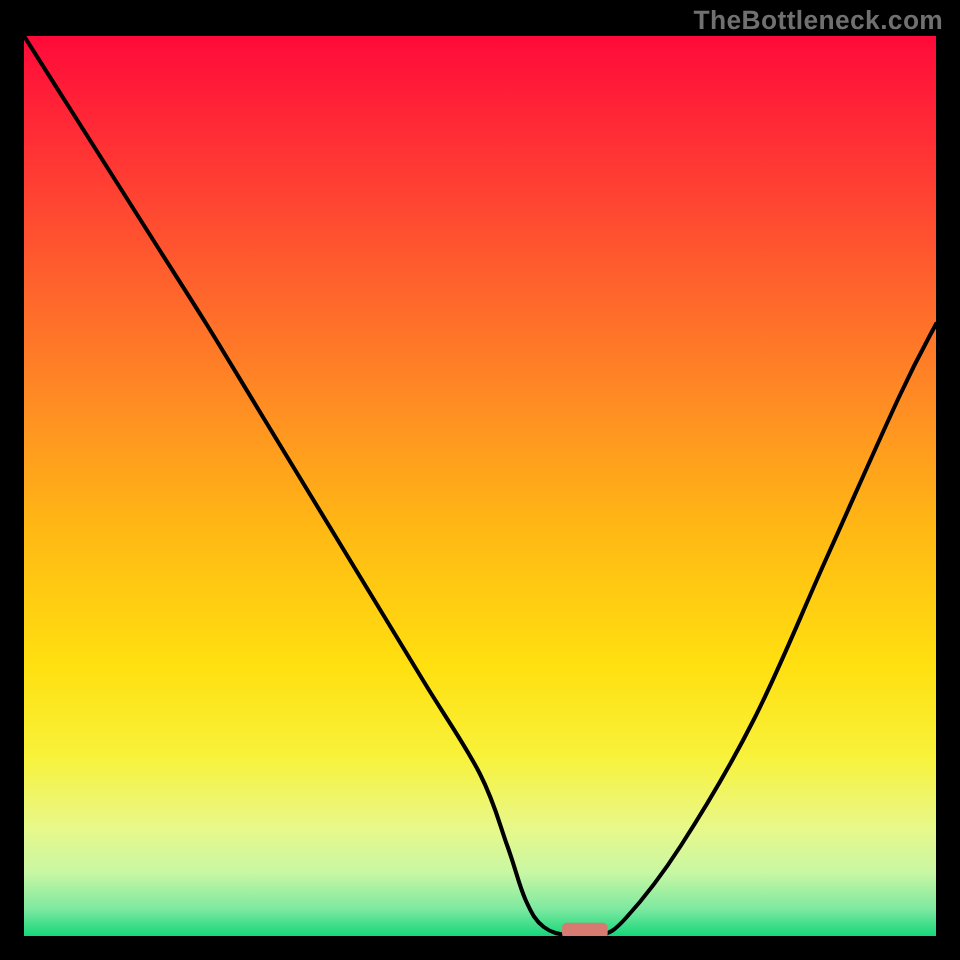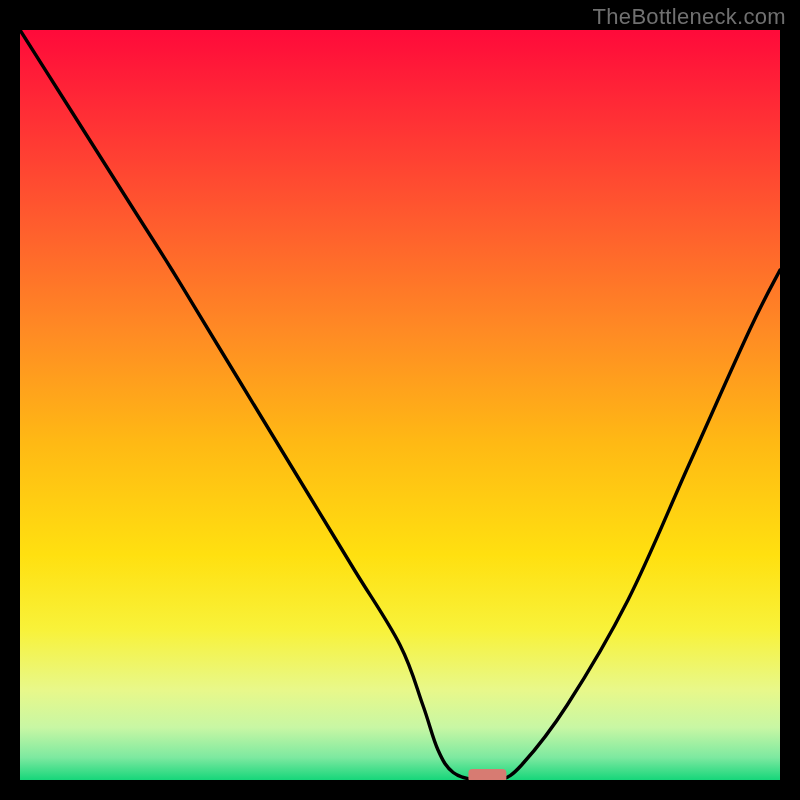--- a/index.html
+++ b/index.html
@@ -16,21 +16,21 @@
     width: 800px;
     height: 800px;
     background: #000;
   }
   .watermark {
     position: absolute;
     top: 4px;
     right: 14px;
     color: #707070;
     font-size: 22px;
-    font-weight: 400;
+    font-weight: 700;
     letter-spacing: 0.3px;
     z-index: 10;
   }
   .plot {
     position: absolute;
     left: 20px;
     top: 30px;
     width: 760px;
     height: 750px;
   }

